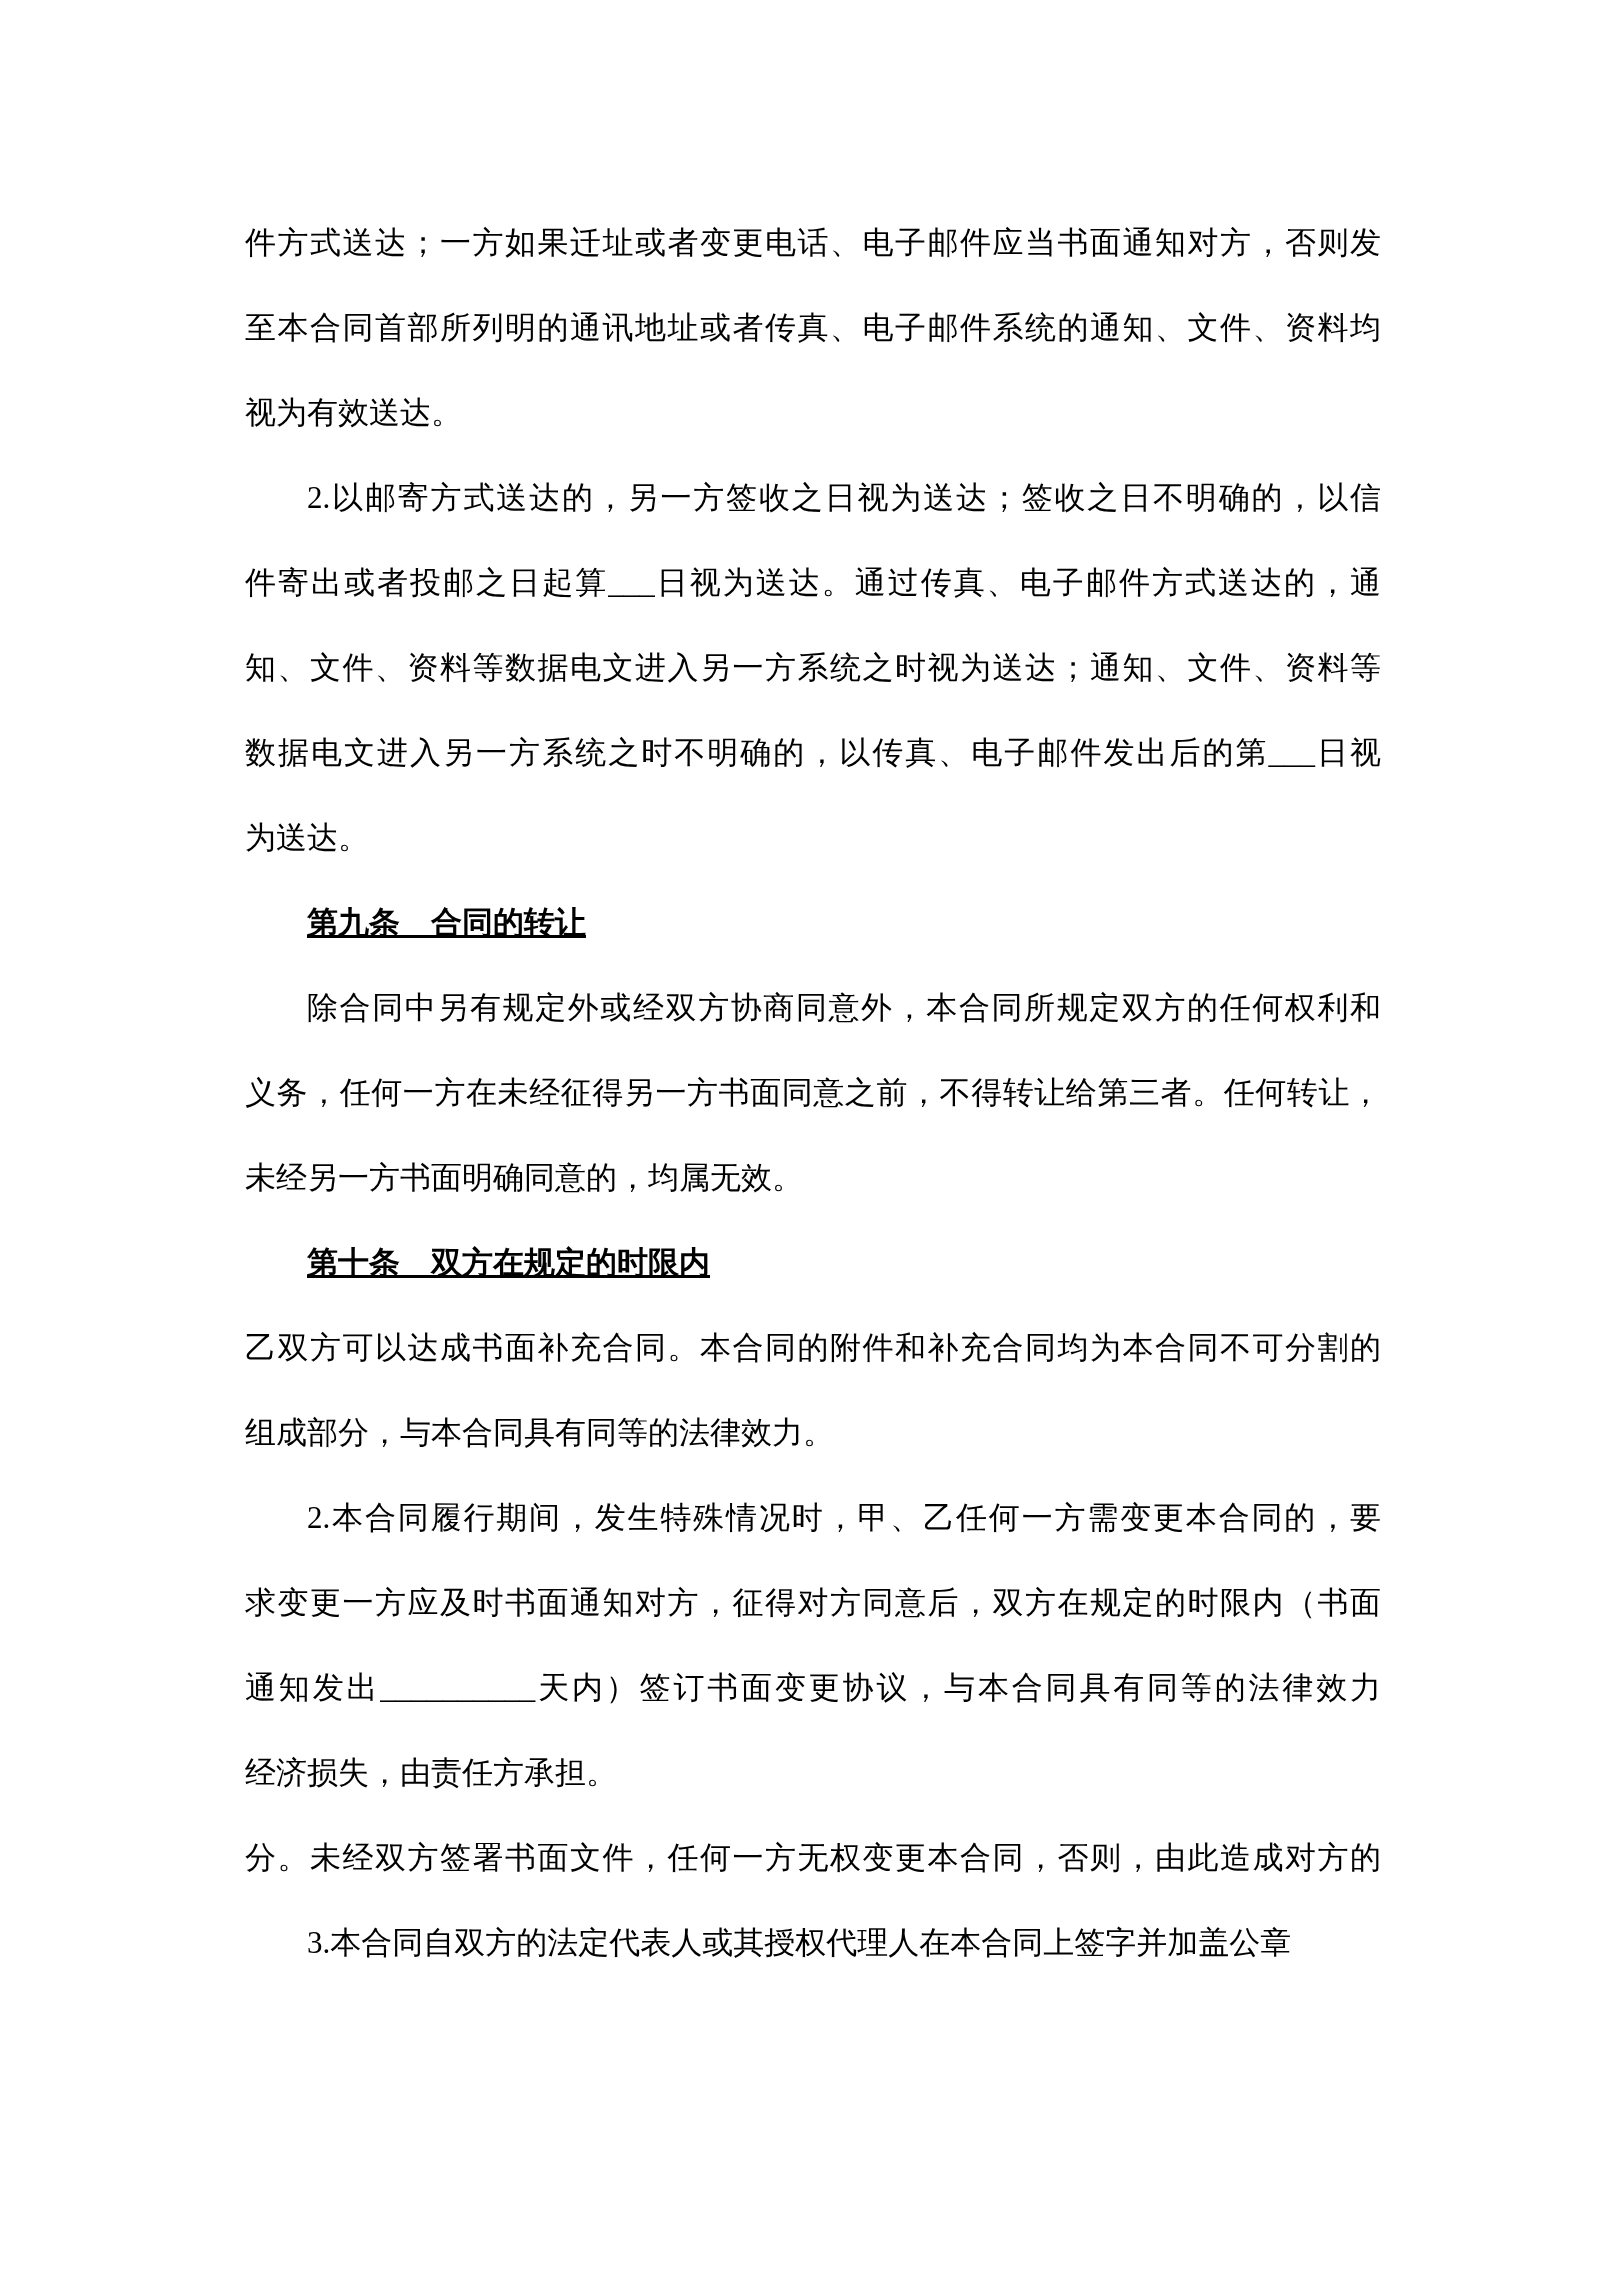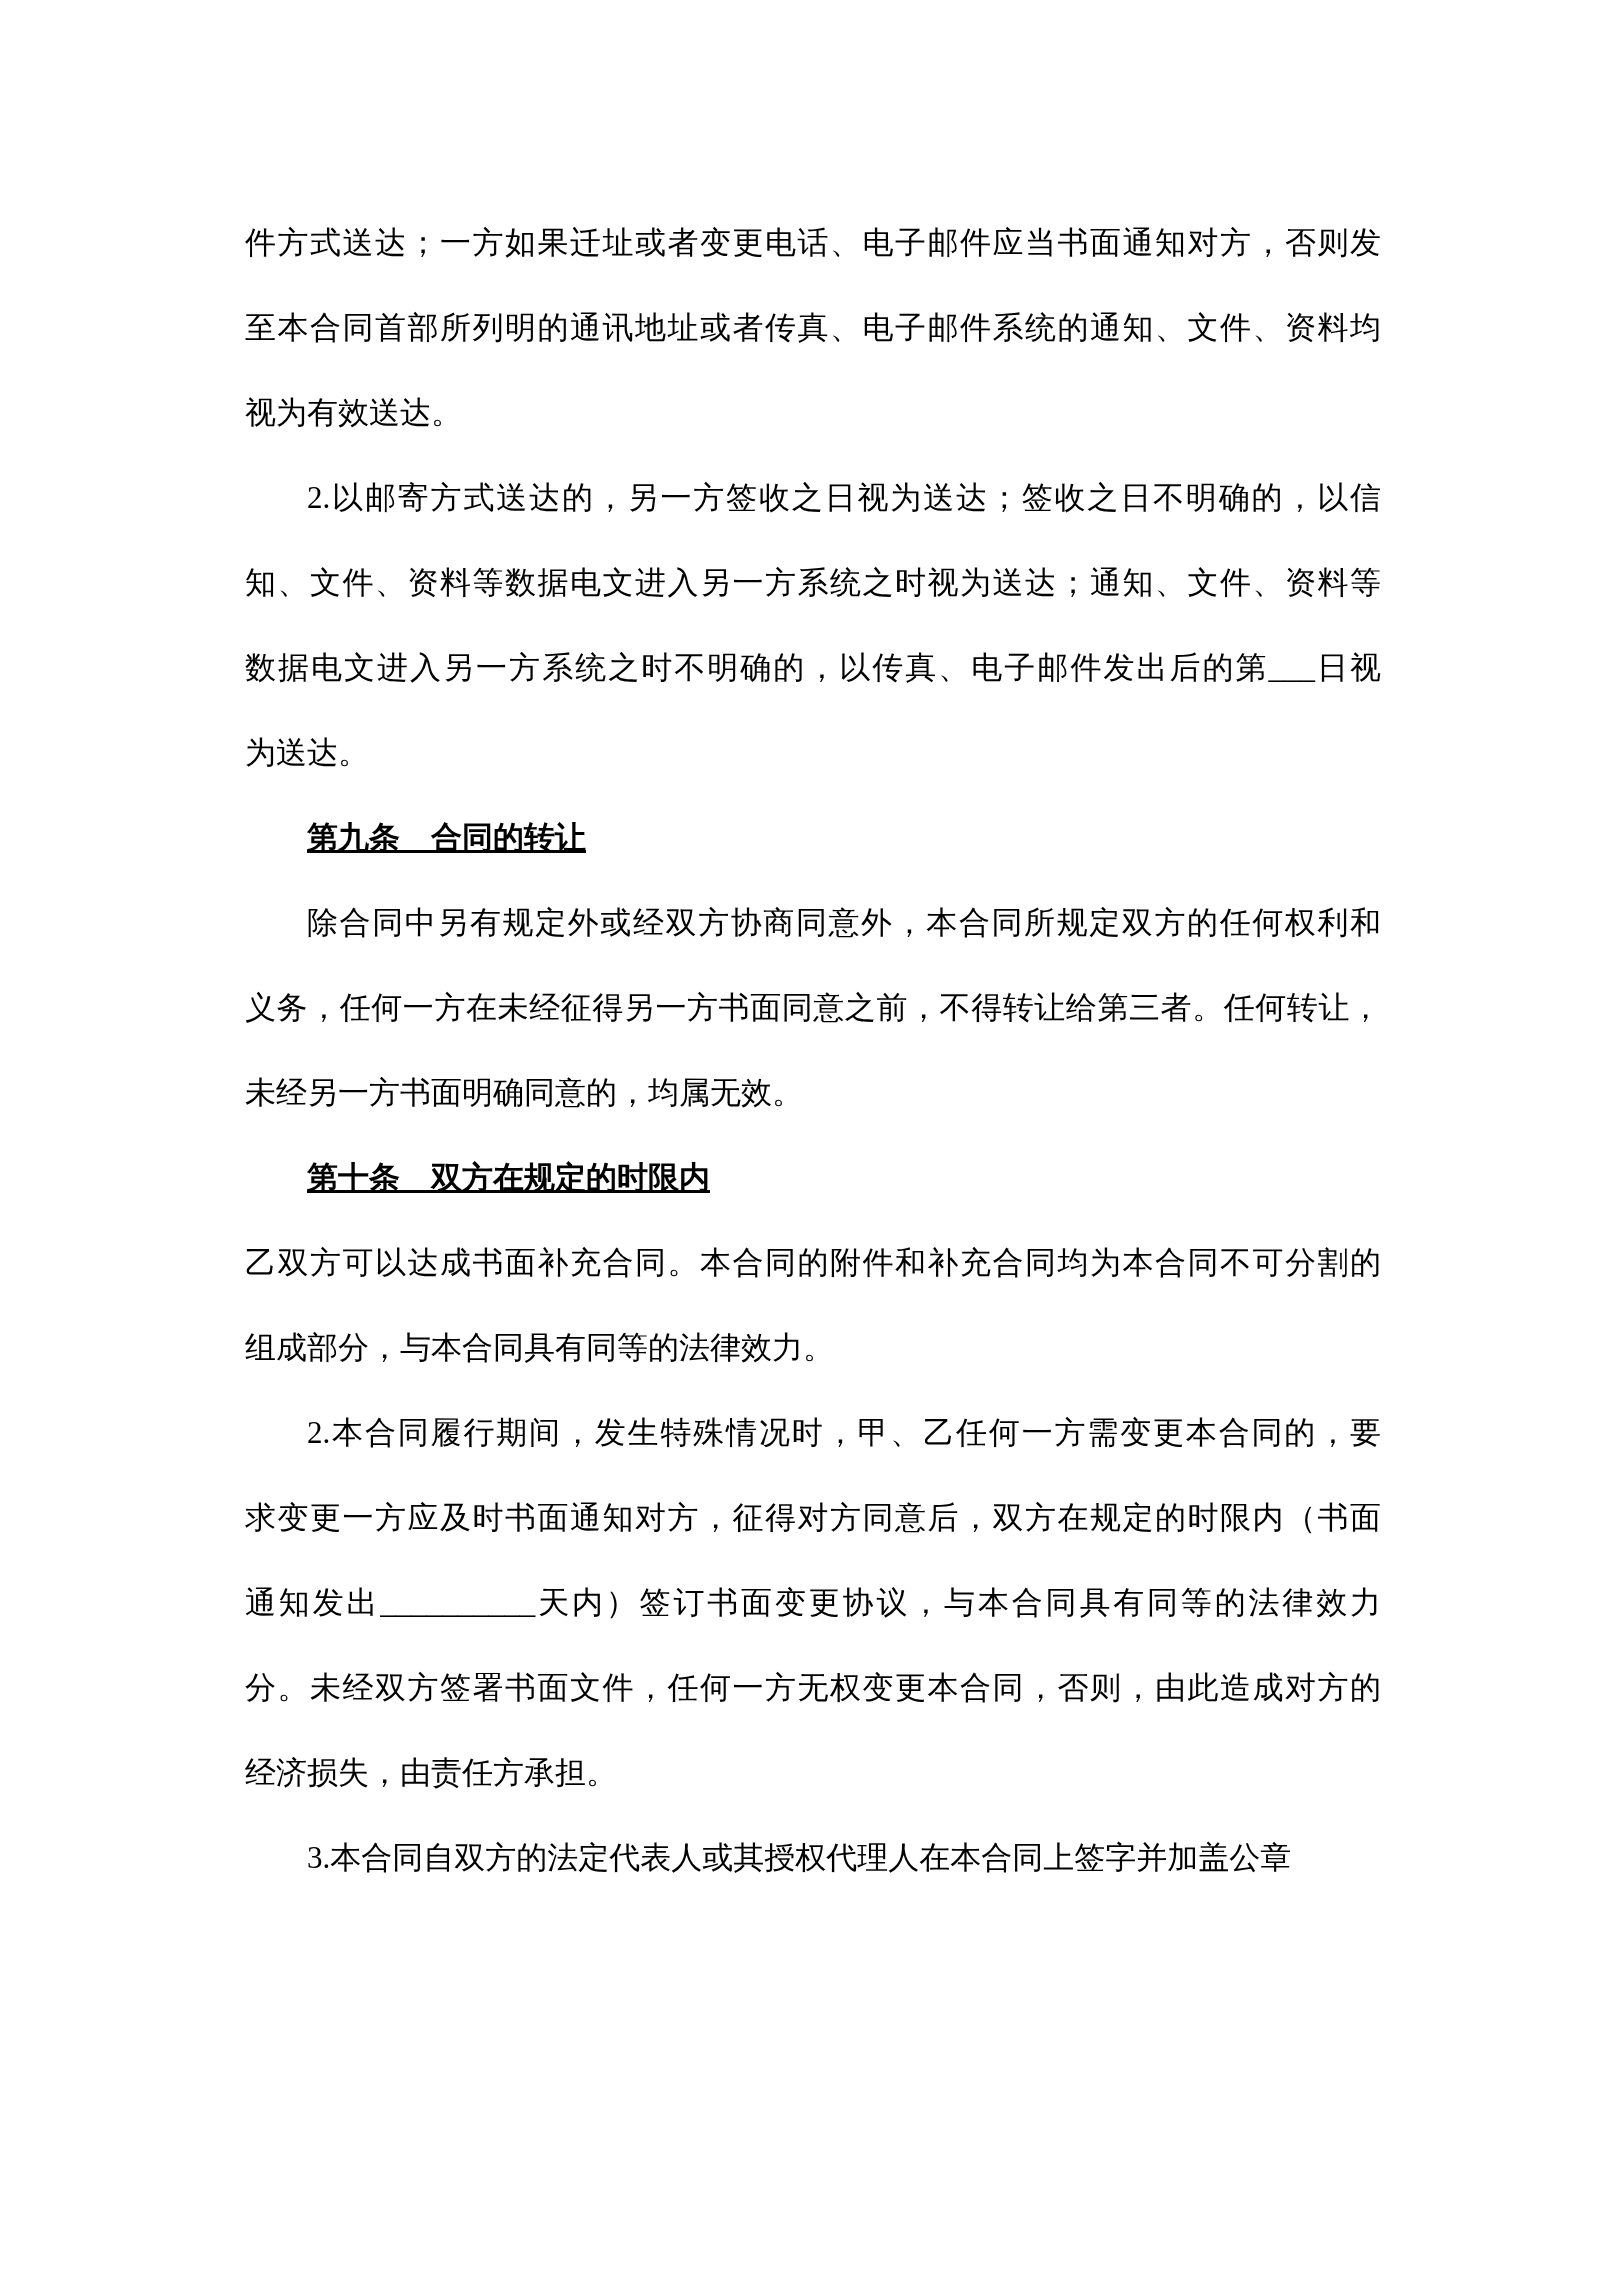--- a/index.html
+++ b/index.html
@@ -43,31 +43,32 @@
 </style>
 </head>
 <body>
 
 <div class="page">
   <div class="content" id="doc-body">
       <div class="line fill">件方式送达；一方如果迁址或者变更电话、电子邮件应当书面通知对方，否则发</div>
       <div class="line fill">至本合同首部所列明的通讯地址或者传真、电子邮件系统的通知、文件、资料均</div>
       <div class="line">视为有效送达。</div>
       <div class="line fill indent">2.以邮寄方式送达的，另一方签收之日视为送达；签收之日不明确的，以信</div>
+      <div class="line fill">件寄出或者投邮之日起算___日视为送达。通过传真、电子邮件方式送达的，通</div>
       <div class="line fill">知、文件、资料等数据电文进入另一方系统之时视为送达；通知、文件、资料等</div>
       <div class="line fill">数据电文进入另一方系统之时不明确的，以传真、电子邮件发出后的第___日视</div>
       <div class="line">为送达。</div>
       <div class="line heading indent">第九条　合同的转让</div>
       <div class="line fill indent">除合同中另有规定外或经双方协商同意外，本合同所规定双方的任何权利和</div>
       <div class="line fill">义务，任何一方在未经征得另一方书面同意之前，不得转让给第三者。任何转让，</div>
       <div class="line">未经另一方书面明确同意的，均属无效。</div>
       <div class="line heading indent">第十条　双方在规定的时限内</div>
       <div class="line fill">乙双方可以达成书面补充合同。本合同的附件和补充合同均为本合同不可分割的</div>
       <div class="line">组成部分，与本合同具有同等的法律效力。</div>
       <div class="line fill indent">2.本合同履行期间，发生特殊情况时，甲、乙任何一方需变更本合同的，要</div>
       <div class="line fill">求变更一方应及时书面通知对方，征得对方同意后，双方在规定的时限内（书面</div>
       <div class="line fill">通知发出__________天内）签订书面变更协议，与本合同具有同等的法律效力</div>
+      <div class="line">经济损失，由责任方承担。</div>
       <div class="line fill">分。未经双方签署书面文件，任何一方无权变更本合同，否则，由此造成对方的</div>
-      <div class="line">经济损失，由责任方承担。</div>
       <div class="line indent">3.本合同自双方的法定代表人或其授权代理人在本合同上签字并加盖公章</div>
     </div>
 </div>
 
 
 </body></html>

